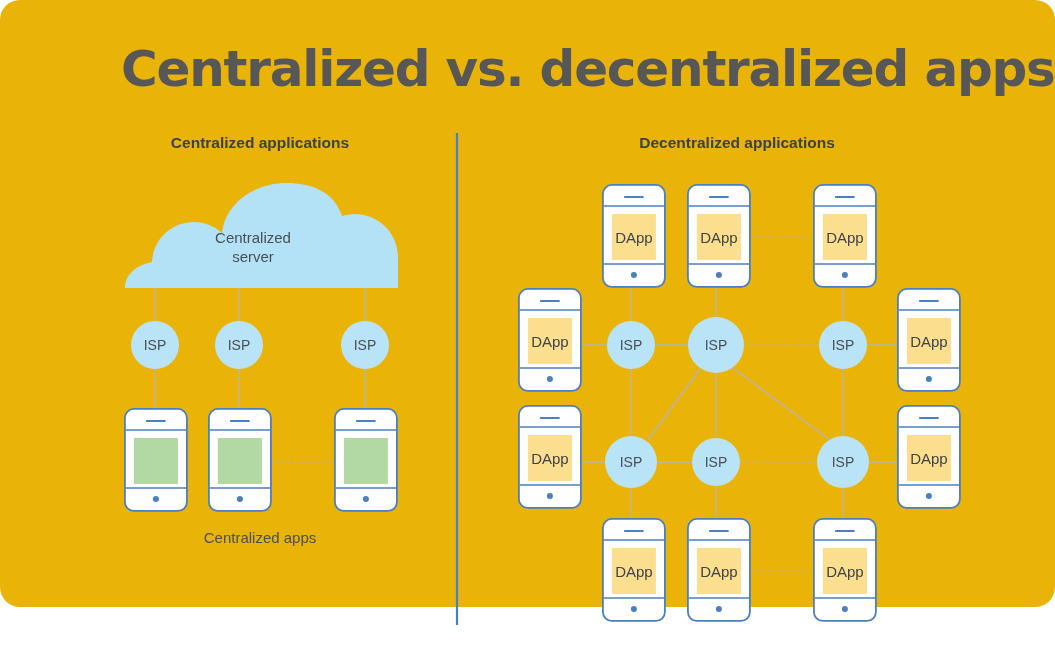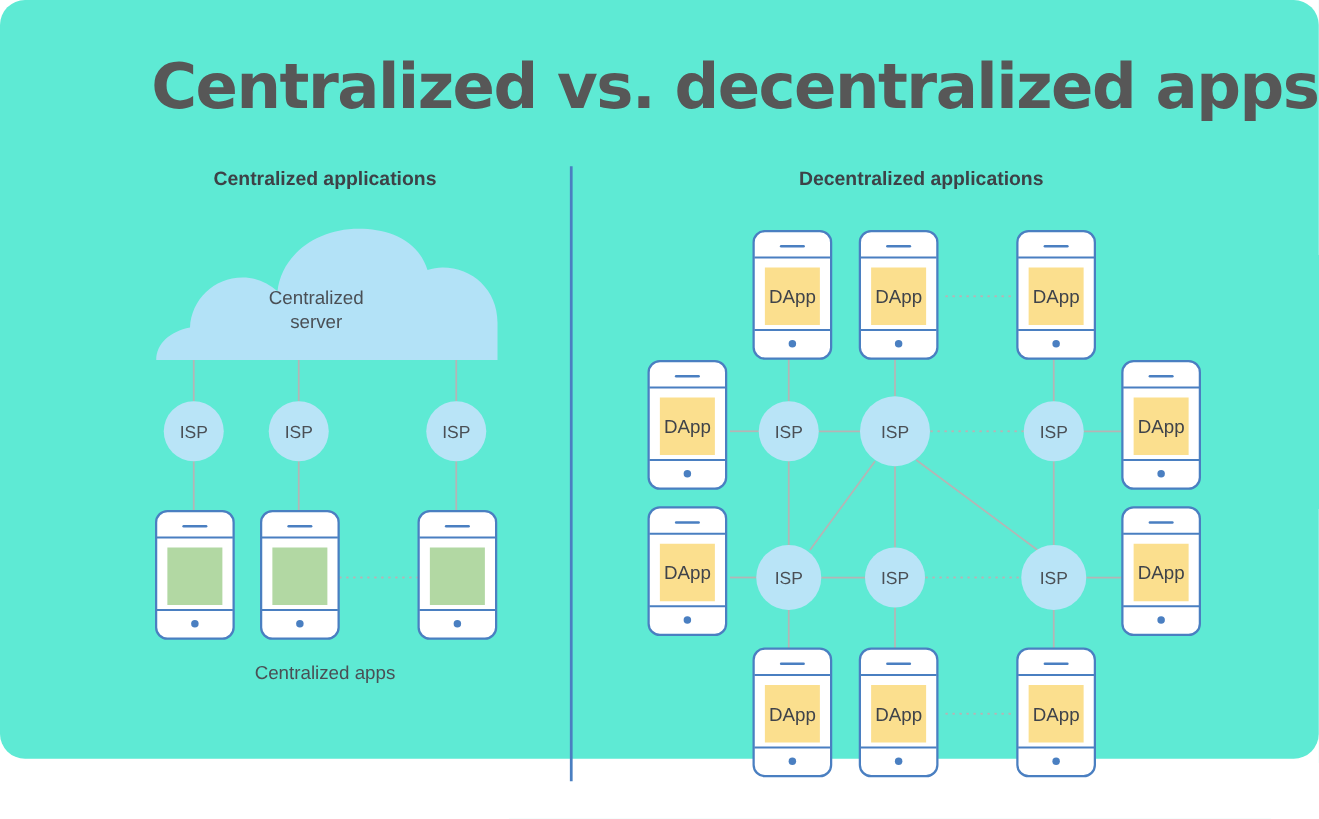--- a/index.html
+++ b/index.html
@@ -11,21 +11,21 @@
     width: 1055px;
     height: 655px;
     font-family: "Liberation Sans", sans-serif;
     overflow: hidden;
     position: relative;
   }
   #stage {
     position: relative;
     width: 1055px;
     height: 607px;
-    background: #5eead4;
+    background: #eab308;
     border-radius: 20px;
   }
   #diagram-svg {
     position: absolute;
     left: 0;
     top: 0;
     display: block;
   }
   .title-text {
     font-family: "DejaVu Sans", sans-serif;

